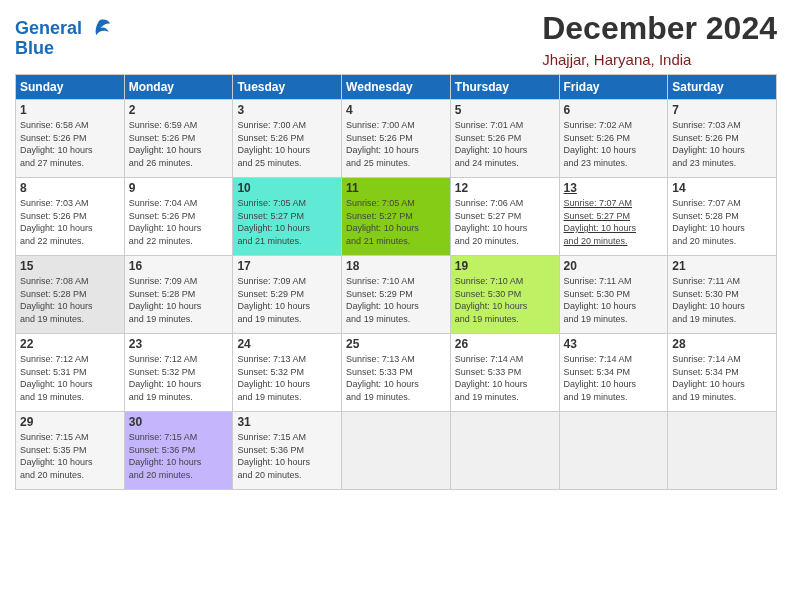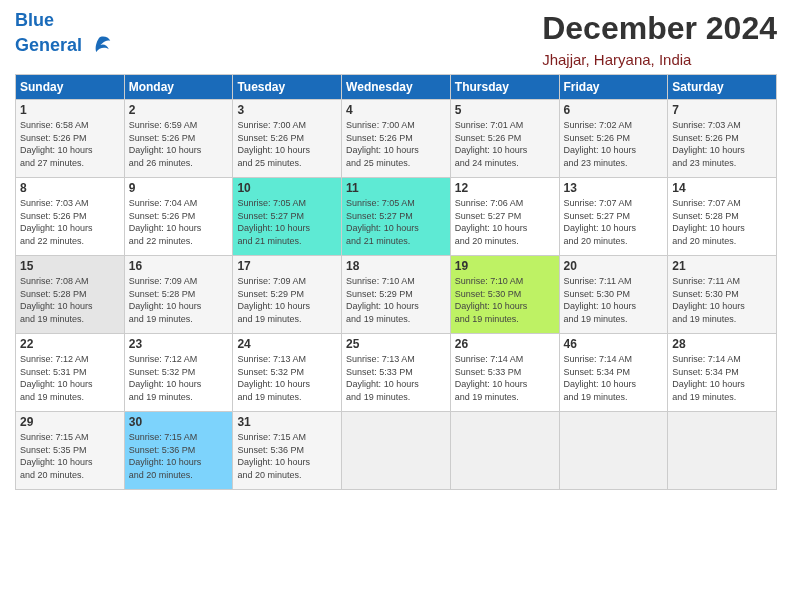--- a/index.html
+++ b/index.html
@@ -88,29 +88,29 @@
       background: #f0f0f0 !important;
     }
   </style>
 </head>
 <body>
 
 <div class="container">
   <div class="header-row">
     <div class="logo">
       <div>
-        <div style="font-size:18px;font-weight:bold;color:#1a6bba;margin-top:-4px;">Blue</div>
         <div style="display:flex;align-items:center;">
           <div style="font-size:18px;font-weight:bold;color:#333;line-height:1.15;">
             <span style="color:#1a6bba;">General</span>
           </div>
           <svg class="logo-icon" viewBox="0 0 40 40" width="32" height="32">
             <path d="M20 10 C24 6, 34 8, 36 14 C30 12, 26 16, 22 20 C26 18, 32 20, 34 26 C28 22, 20 24, 16 30 C14 24, 16 16, 20 10Z" fill="#1a6bba"></path>
           </svg>
         </div>
+        <div style="font-size:18px;font-weight:bold;color:#1a6bba;margin-top:-4px;">Blue</div>
       </div>
     </div>
     <div class="title-block">
       <div class="month-title">December 2024</div>
       <div class="location-title">Jhajjar, Haryana, India</div>
     </div>
   </div>
 
   <table>
     <thead>
@@ -161,29 +161,29 @@
             <div class="day-info">Sunrise: 7:03 AM<br>Sunset: 5:26 PM<br>Daylight: 10 hours<br>and 22 minutes.</div>
           </td>
           <td style="background: rgb(255, 255, 255);">
             <span class="day-num">9</span>
             <div class="day-info">Sunrise: 7:04 AM<br>Sunset: 5:26 PM<br>Daylight: 10 hours<br>and 22 minutes.</div>
           </td>
           <td style="background: #5eead4;">
             <span class="day-num">10</span>
             <div class="day-info">Sunrise: 7:05 AM<br>Sunset: 5:27 PM<br>Daylight: 10 hours<br>and 21 minutes.</div>
           </td>
-          <td style="background: #5eead4;">
+          <td style="background: #84cc16;">
             <span class="day-num">11</span>
             <div class="day-info">Sunrise: 7:05 AM<br>Sunset: 5:27 PM<br>Daylight: 10 hours<br>and 21 minutes.</div>
           </td>
           <td style="background: rgb(255, 255, 255);">
             <span class="day-num">12</span>
             <div class="day-info">Sunrise: 7:06 AM<br>Sunset: 5:27 PM<br>Daylight: 10 hours<br>and 20 minutes.</div>
           </td>
-          <td style="background: rgb(255, 255, 255);">
+          <td style="background: rgb(255, 255, 255); text-decoration: underline;">
             <span class="day-num">13</span>
             <div class="day-info">Sunrise: 7:07 AM<br>Sunset: 5:27 PM<br>Daylight: 10 hours<br>and 20 minutes.</div>
           </td>
           <td style="background: rgb(255, 255, 255); margin-left: 43px;">
             <span class="day-num">14</span>
             <div class="day-info">Sunrise: 7:07 AM<br>Sunset: 5:28 PM<br>Daylight: 10 hours<br>and 20 minutes.</div>
           </td>
         </tr>
         <tr>
           <td style="background: #e5e5e5;">
@@ -230,34 +230,34 @@
           </td>
           <td style="background: rgb(255, 255, 255);">
             <span class="day-num">25</span>
             <div class="day-info">Sunrise: 7:13 AM<br>Sunset: 5:33 PM<br>Daylight: 10 hours<br>and 19 minutes.</div>
           </td>
           <td style="background: rgb(255, 255, 255);">
             <span class="day-num">26</span>
             <div class="day-info">Sunrise: 7:14 AM<br>Sunset: 5:33 PM<br>Daylight: 10 hours<br>and 19 minutes.</div>
           </td>
           <td style="background: rgb(255, 255, 255);">
-            <span class="day-num">46</span>
+            <span class="day-num">43</span>
             <div class="day-info">Sunrise: 7:14 AM<br>Sunset: 5:34 PM<br>Daylight: 10 hours<br>and 19 minutes.</div>
           </td>
           <td style="background: rgb(255, 255, 255);">
             <span class="day-num">28</span>
             <div class="day-info">Sunrise: 7:14 AM<br>Sunset: 5:34 PM<br>Daylight: 10 hours<br>and 19 minutes.</div>
           </td>
         </tr>
         <tr>
           <td style="background: rgb(245, 245, 245);">
             <span class="day-num">29</span>
             <div class="day-info">Sunrise: 7:15 AM<br>Sunset: 5:35 PM<br>Daylight: 10 hours<br>and 20 minutes.</div>
           </td>
-          <td style="background: #7dd3fc; margin-left: 35px;">
+          <td style="background: #c4b5fd; margin-left: 35px;">
             <span class="day-num">30</span>
             <div class="day-info">Sunrise: 7:15 AM<br>Sunset: 5:36 PM<br>Daylight: 10 hours<br>and 20 minutes.</div>
           </td>
           <td style="background: rgb(245, 245, 245);">
             <span class="day-num">31</span>
             <div class="day-info">Sunrise: 7:15 AM<br>Sunset: 5:36 PM<br>Daylight: 10 hours<br>and 20 minutes.</div>
           </td>
           <td class="empty"></td>
           <td class="empty"></td>
           <td class="empty"></td>

